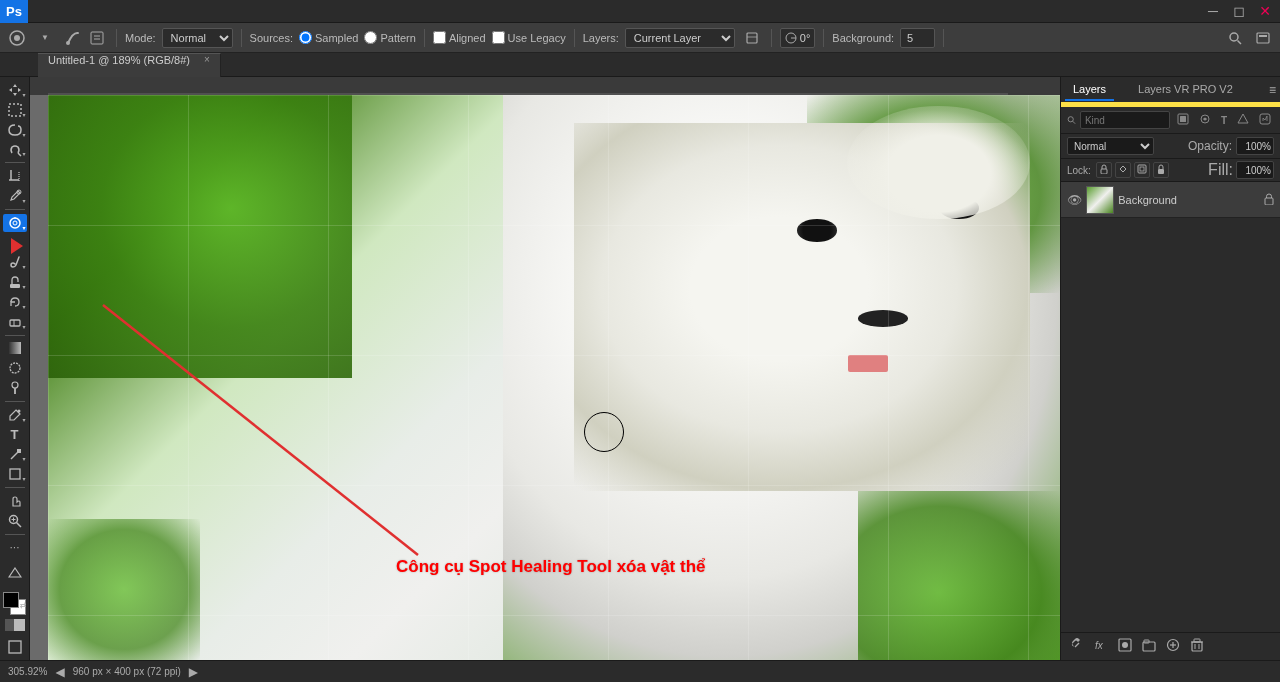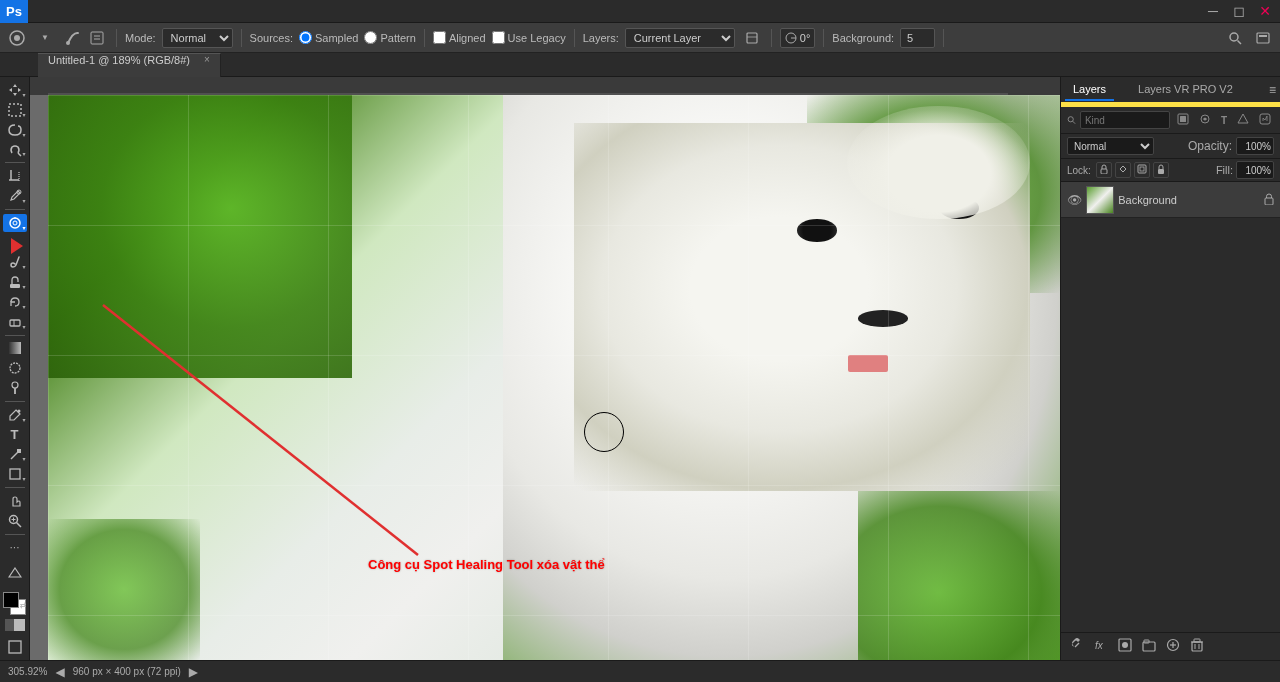--- a/index.html
+++ b/index.html
@@ -114,22 +114,22 @@
       position: absolute; right: 0; top: 0; width: 55%; height: 100%;
       background: radial-gradient(ellipse at 40% 35%, #f8f8f6 30%, #e8e8e4 55%, #d0d0cc 70%, #5a9e30 100%);
     }
     
     .healing-cursor {
       position: absolute; width: 40px; height: 40px; border: 1.5px solid #000;
       border-radius: 50%; background: transparent; pointer-events: none; z-index: 10;
     }
     
     .annotation-text {
-      position: absolute; color: red; font-size: 13px; font-weight: bold;
-      white-space: nowrap; z-index: 15; text-shadow: 0 0 2px rgba(0,0,0,0.3);
+      position: absolute; color: red; font-size: 17px; font-weight: bold;
+      white-space: nowrap; z-index: 15; text-shadow: 0 0 2px rgba(0,0,0,0.3); margin-left: 28px;
     }
 
     
     #right-panel {
       width: 220px; background: #2b2b2b; border-left: 1px solid #1a1a1a;
       display: flex; flex-direction: column;
     }
     #panel-tabs {
       display: flex; height: 30px; background: #2b2b2b; border-bottom: 5px solid #fde047;
       align-items: center; padding: 0 4px; gap: 16px;
@@ -166,21 +166,21 @@
       width: 38px; height: 18px; text-align: right; border-radius: 2px; padding: 0 2px;
     }
 
     
     #layers-lock {
       display: flex; align-items: center; padding: 2px 6px; background: #2b2b2b;
       border-bottom: 1px solid #1a1a1a; gap: 3px;
     }
     .lock-label { color: #aaa; font-size: 10px; margin-right: 2px; }
     .lock-icon { color: #aaa; cursor: pointer; font-size: 11px; padding: 1px 2px; border: 1px solid #444; border-radius: 2px; }
-    .fill-label { color: #aaa; font-size: 11px; margin-left: auto; }
+    .fill-label { color: #aaa; font-size: 16px; margin-left: auto; }
     .fill-input {
       background: #1a1a1a; border: 1px solid #444; color: #ccc; font-size: 10px;
       width: 38px; height: 18px; text-align: right; border-radius: 2px; padding: 0 2px;
     }
 
     
     #layers-list { flex: 1; overflow-y: auto; background: #2b2b2b; }
     .layer-item {
       display: flex; align-items: center; padding: 3px 6px; background: #3c3c3c;
       border-bottom: 1px solid #222; gap: 4px; cursor: pointer; height: 36px;

